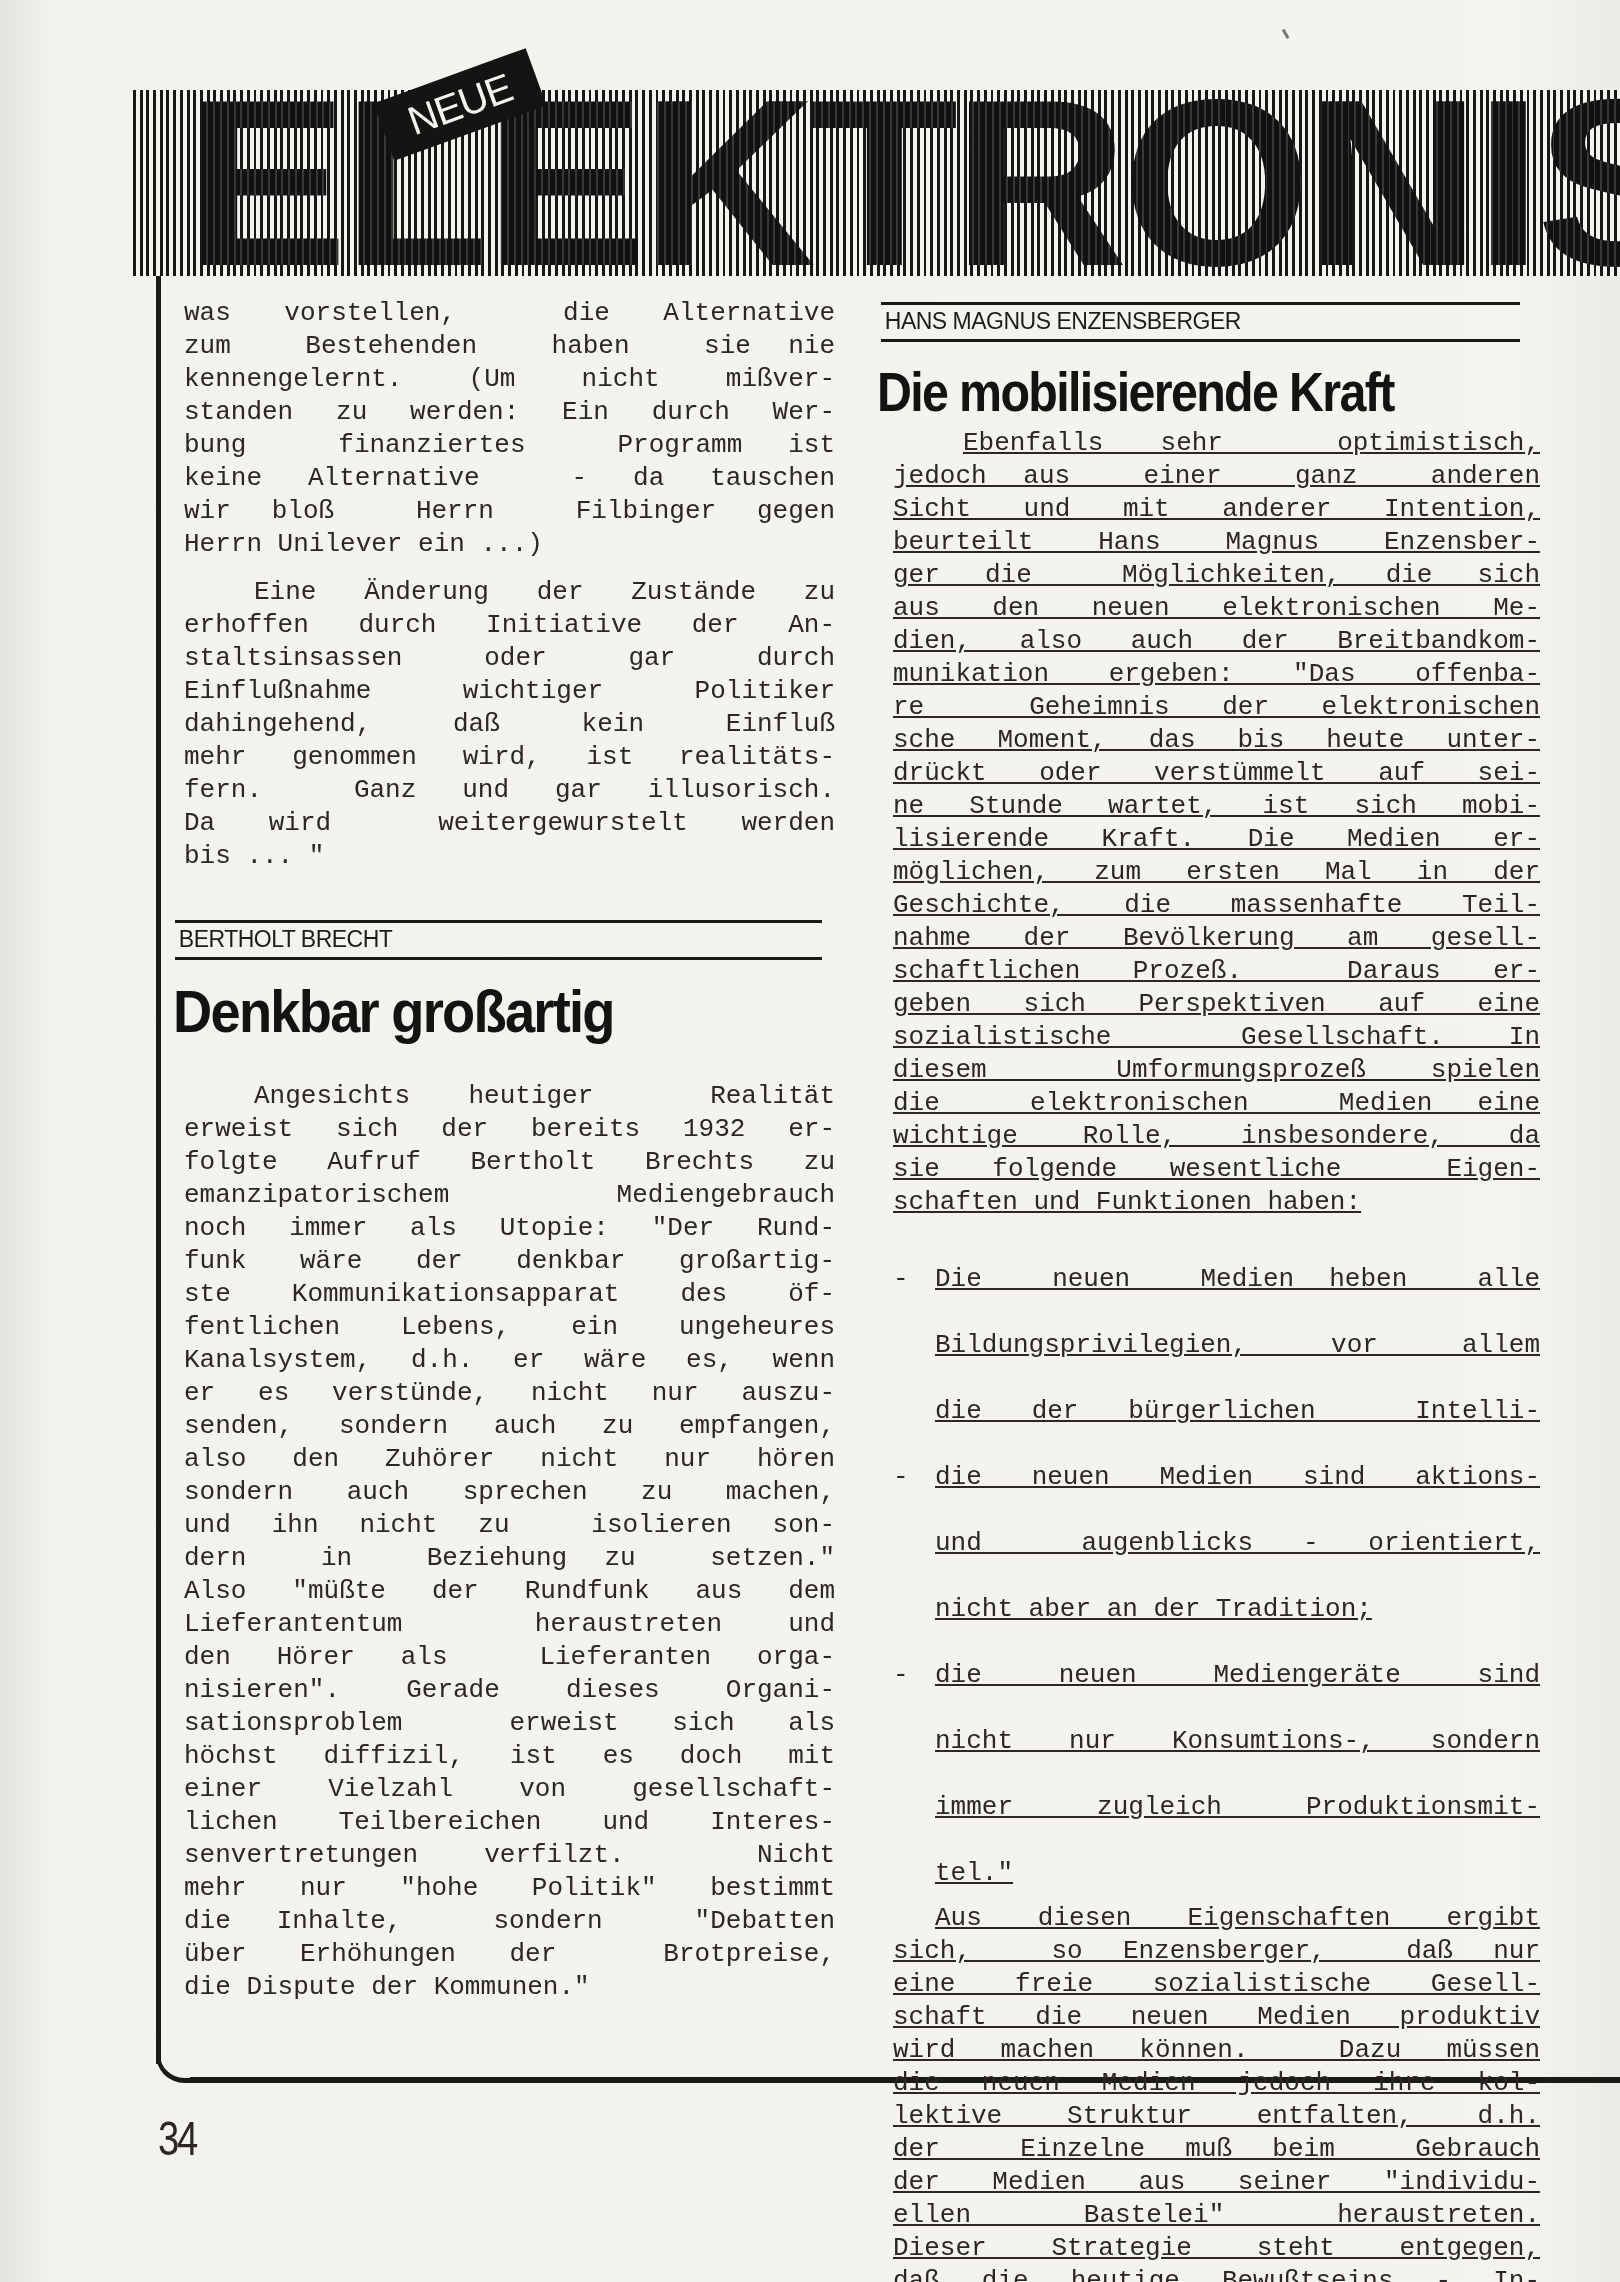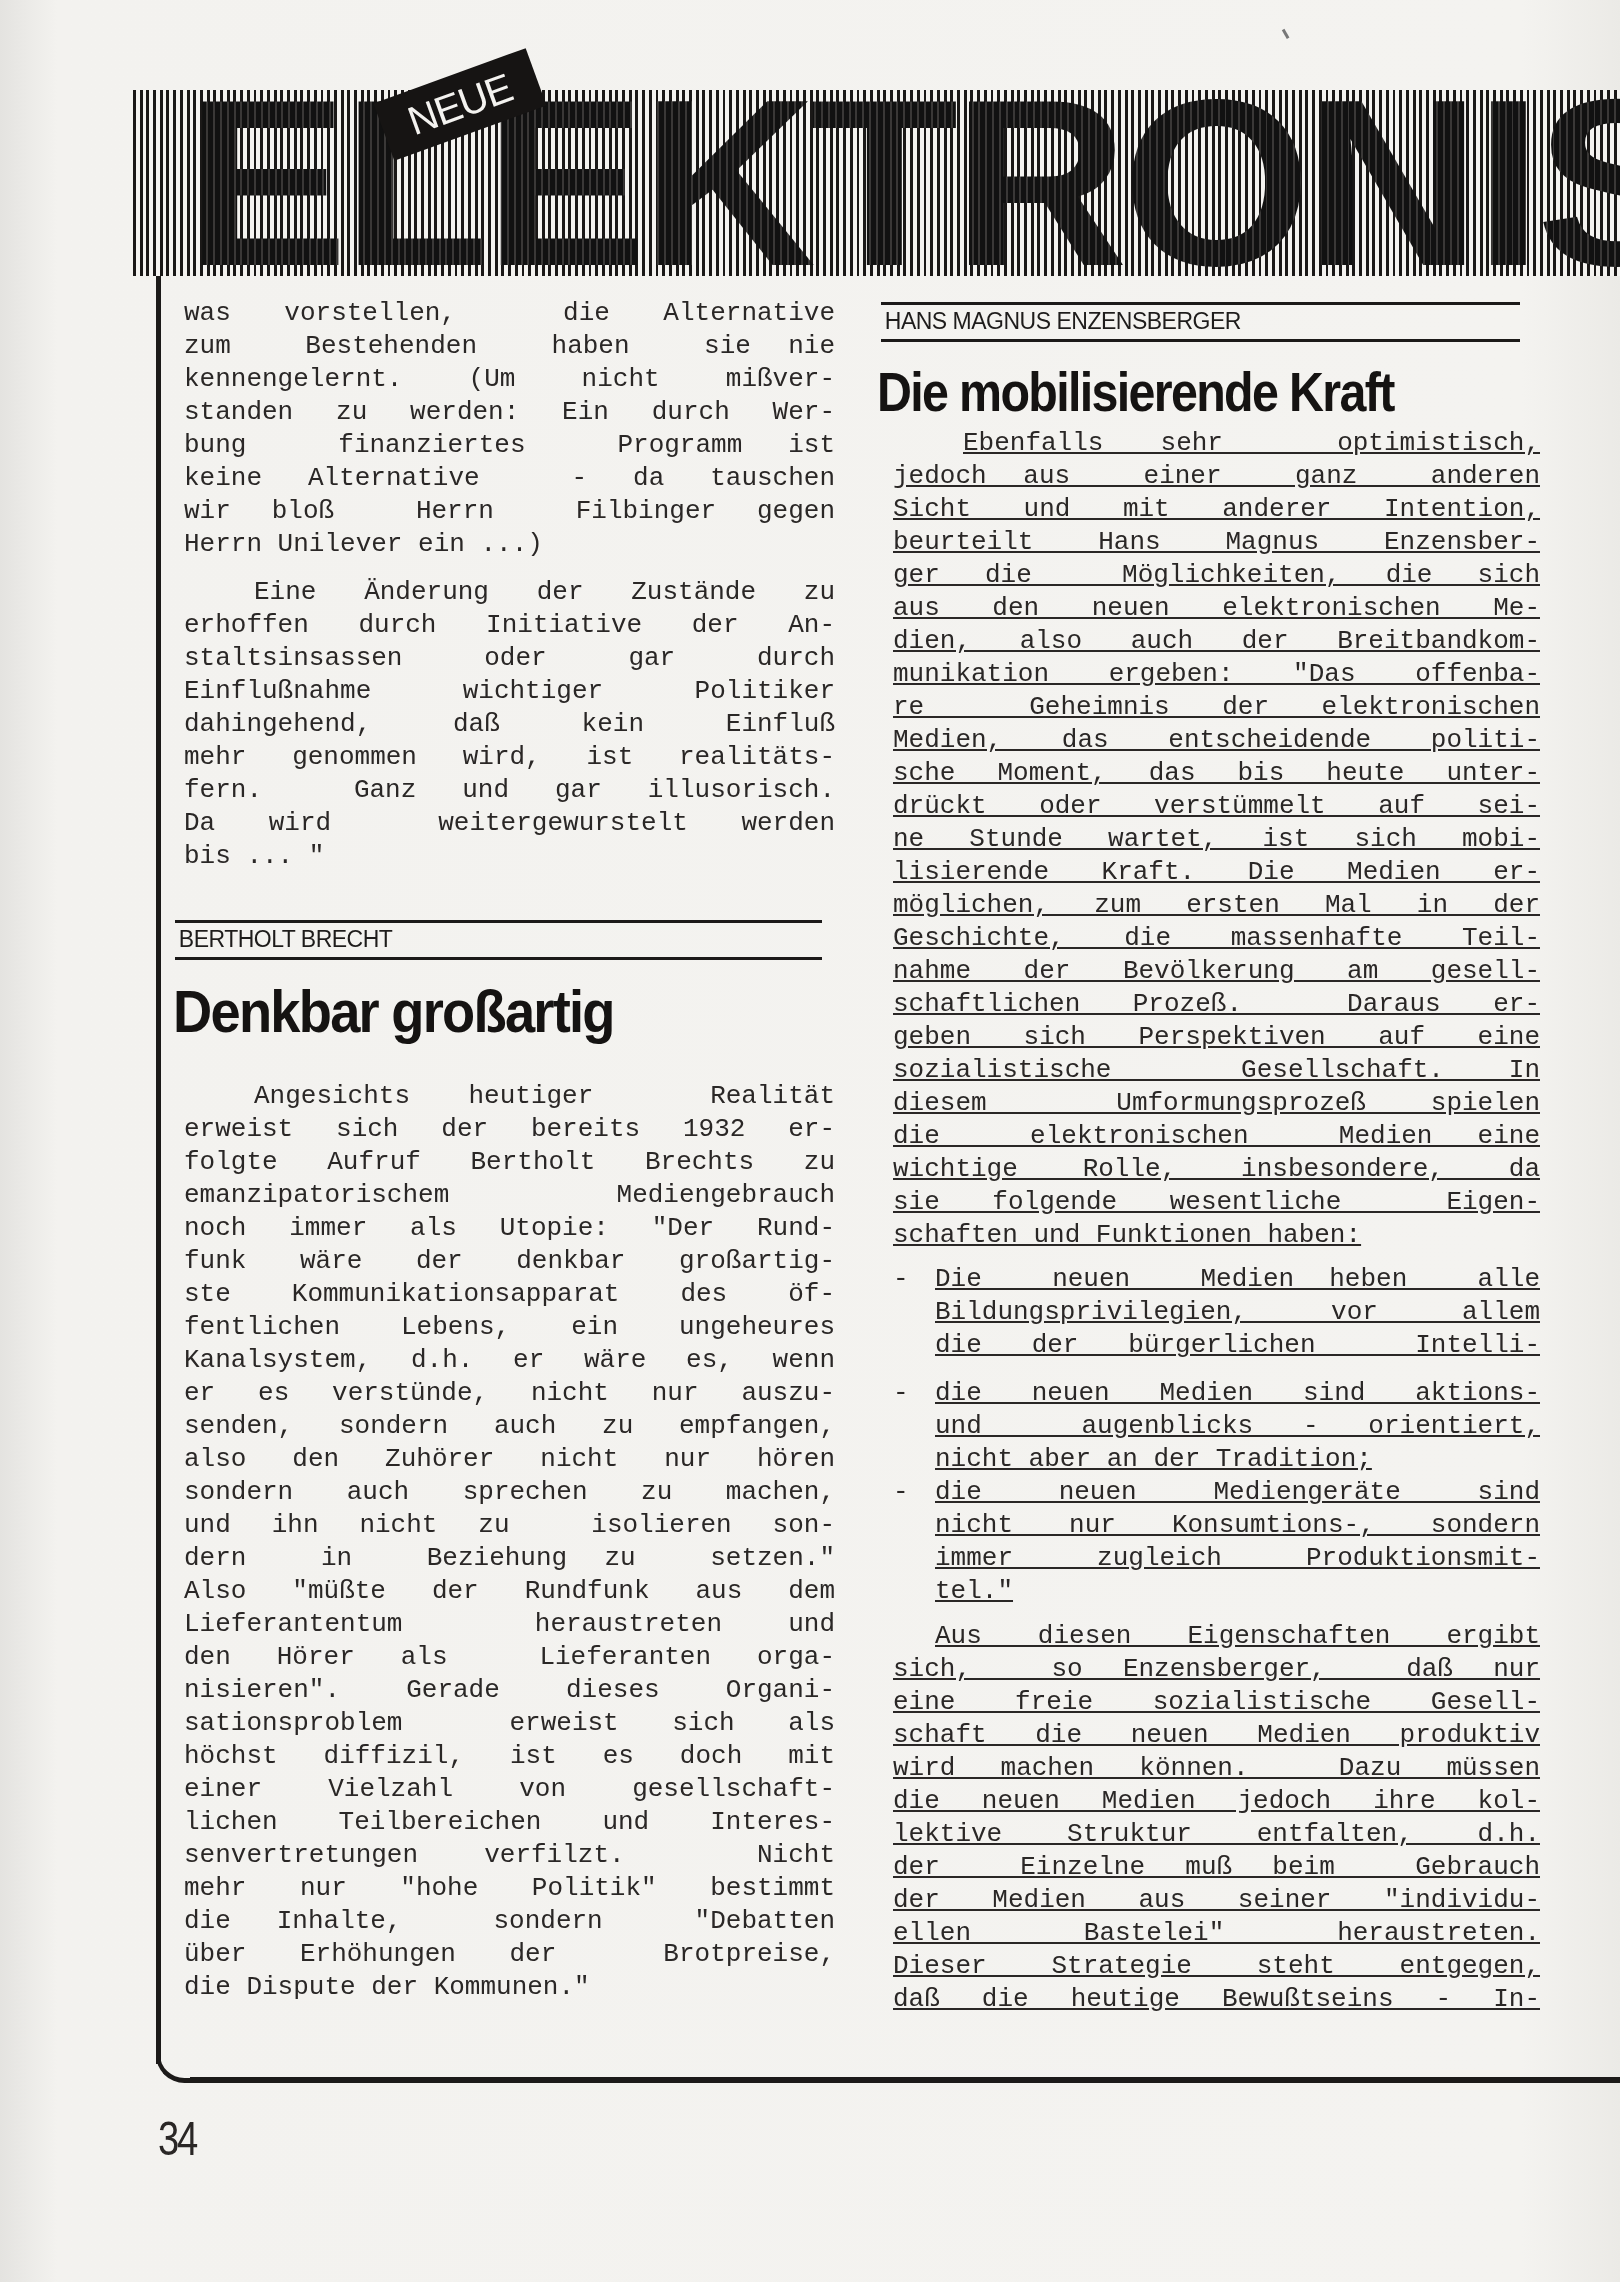--- a/index.html
+++ b/index.html
@@ -32,21 +32,21 @@
     border-left:4.8px solid #1c1a19; border-bottom:5.7px solid #1c1a19; border-bottom-left-radius:28.5px; box-sizing:border-box; }
   .frame-bottom { position:absolute; left:190px; top:2077px; width:1430px; height:5.7px; background:#1c1a19; }
   
   .col { position:absolute; font-size:26px; line-height:33px; }
   .col-left { left:184px; top:297px; width:651px; }
   .col-right { left:893px; top:427px; width:647px;text-decoration:underline; }
   .line { display:block; white-space:pre; text-align:justify; text-align-last:justify; height:33px; }
   .line.last { text-align-last:left; }
   .indent { padding-left:70px; }
   .para-gap { height:15px; }
-  .bullet-line { padding-left:42px; }
+  .bullet-line { padding-left:42px;margin-top:33px; }
   
   .author-bar { position:absolute; border-top:3.8px solid #1c1a19; border-bottom:3.8px solid #1c1a19;
     font-family:"Liberation Sans","DejaVu Sans",sans-serif; font-size:23px; letter-spacing:-0.5px;
     line-height:32px; height:34px; padding-left:3.8px; color:#1e1c1b; transform-origin:left; }
   .author-left { left:175px; top:920px; width:643px; }
   .author-right { left:881px; top:302px; width:635px; }
   .headline { position:absolute; font-family:"Liberation Sans","DejaVu Sans",sans-serif; font-weight:bold;
     color:#151312; letter-spacing:-1.9px; white-space:nowrap; transform-origin:left top; }
   .headline-left { left:173px; top:978px; font-size:59px; transform:scaleX(0.92); }
   .headline-right { left:877px; top:360px; font-size:55px; transform:scaleX(0.88); }
@@ -143,21 +143,20 @@
   <div id="right-para1">
       <span class="line indent">Ebenfalls sehr  optimistisch,</span>
       <span class="line">jedoch aus  einer  ganz  anderen</span>
       <span class="line">Sicht und mit anderer Intention,</span>
       <span class="line">beurteilt Hans Magnus Enzensber-</span>
       <span class="line">ger die  Möglichkeiten, die sich</span>
       <span class="line">aus den neuen elektronischen Me-</span>
       <span class="line">dien, also auch der Breitbandkom-</span>
       <span class="line">munikation ergeben: "Das offenba-</span>
       <span class="line">re  Geheimnis der elektronischen</span>
-      <span class="line">Medien, das entscheidende politi-</span>
       <span class="line">sche Moment, das bis heute unter-</span>
       <span class="line">drückt oder verstümmelt auf sei-</span>
       <span class="line">ne Stunde wartet, ist sich mobi-</span>
       <span class="line">lisierende Kraft. Die Medien er-</span>
       <span class="line">möglichen, zum ersten Mal in der</span>
       <span class="line">Geschichte, die massenhafte Teil-</span>
       <span class="line">nahme der Bevölkerung am gesell-</span>
       <span class="line">schaftlichen Prozeß.  Daraus er-</span>
       <span class="line">geben sich Perspektiven auf eine</span>
       <span class="line">sozialistische  Gesellschaft. In</span>

